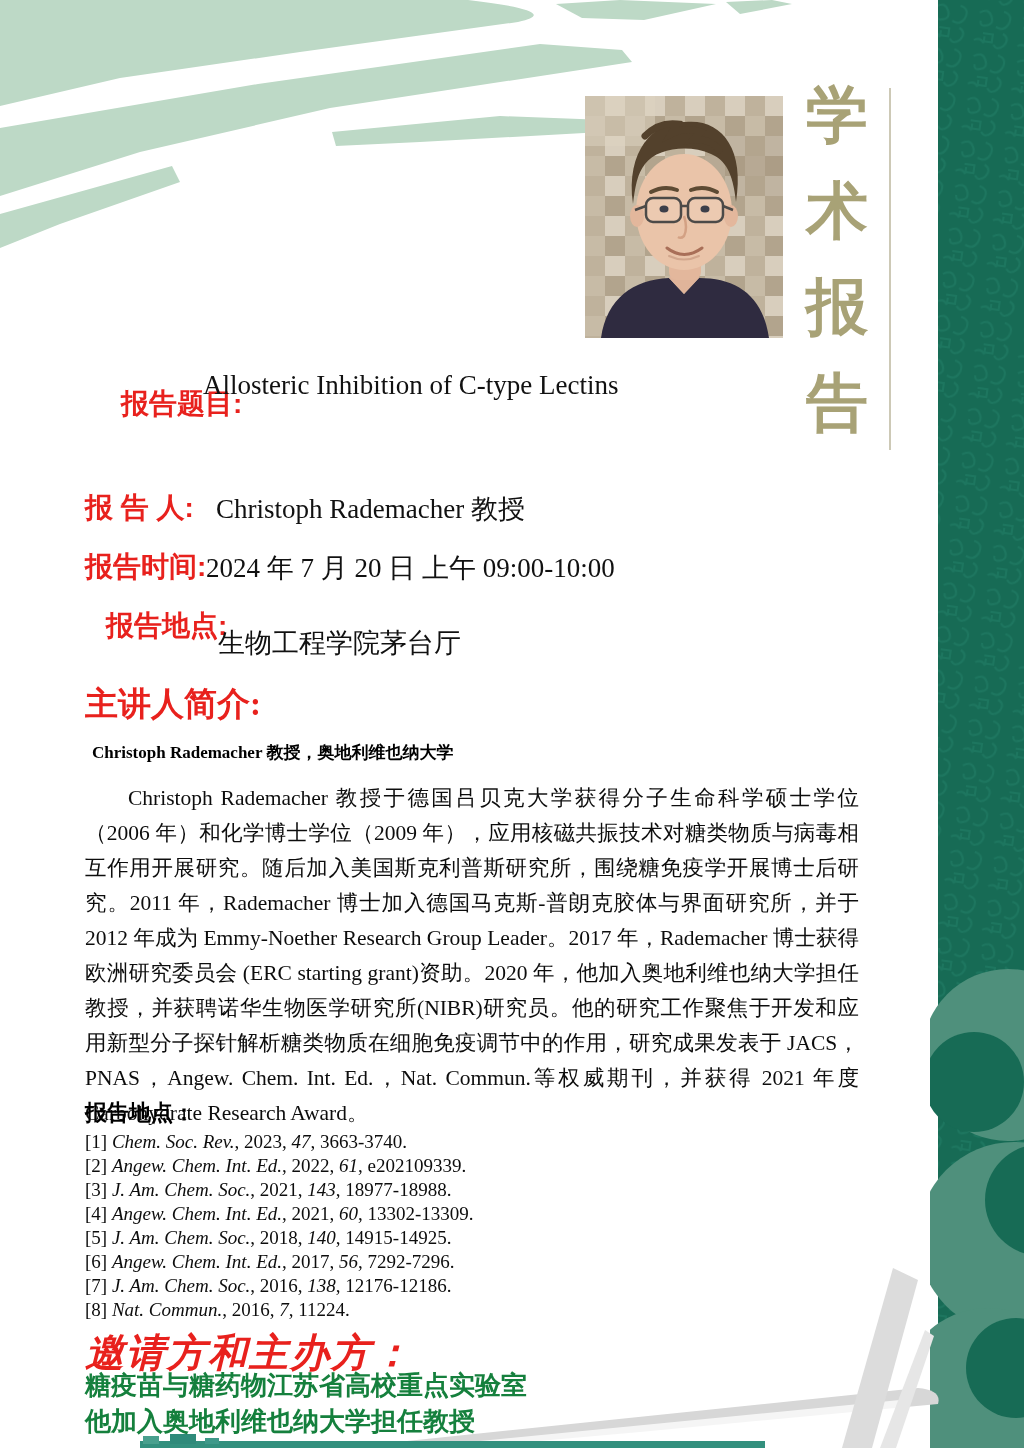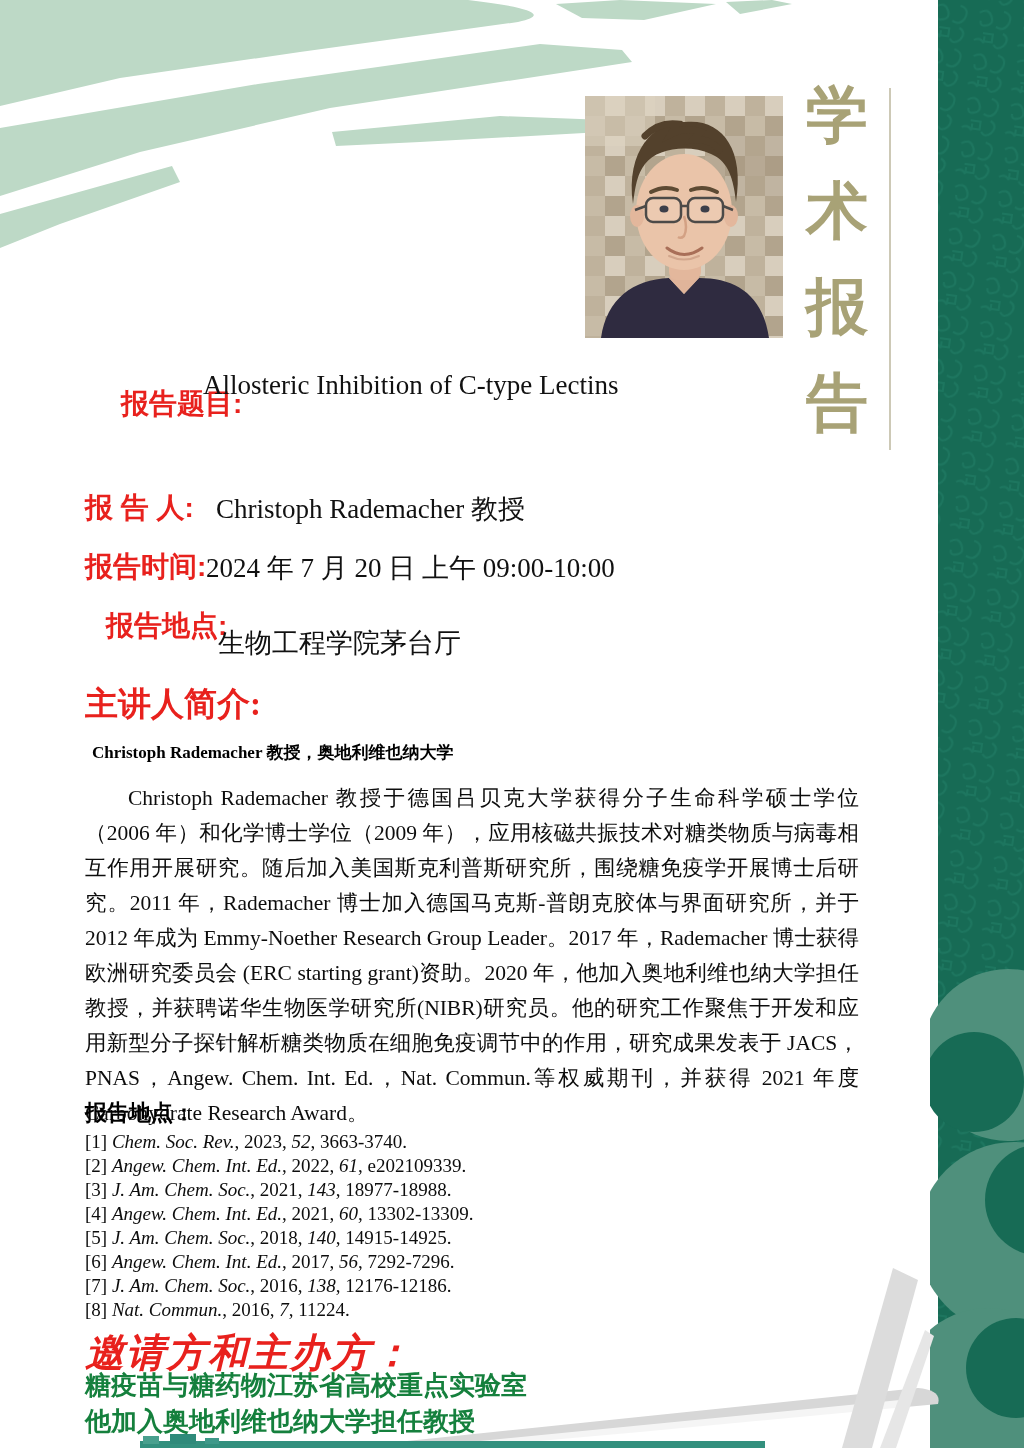--- a/index.html
+++ b/index.html
@@ -206,21 +206,21 @@
 
   <div class="abs content row-label lbl-venue">报告地点:</div>
   <div class="abs content row-value val-venue">生物工程学院茅台厅</div>
 
   <div class="abs content bio-heading">主讲人简介:</div>
   <div class="abs content affiliation">Christoph Rademacher 教授，奥地利维也纳大学</div>
   <div class="abs content bio-para">Christoph Rademacher 教授于德国吕贝克大学获得分子生命科学硕士学位（2006 年）和化学博士学位（2009 年），应用核磁共振技术对糖类物质与病毒相互作用开展研究。随后加入美国斯克利普斯研究所，围绕糖免疫学开展博士后研究。2011 年，Rademacher 博士加入德国马克斯-普朗克胶体与界面研究所，并于 2012 年成为 Emmy-Noether Research Group Leader。2017 年，Rademacher 博士获得欧洲研究委员会 (ERC starting grant)资助。2020 年，他加入奥地利维也纳大学担任教授，并获聘诺华生物医学研究所(NIBR)研究员。他的研究工作聚焦于开发和应用新型分子探针解析糖类物质在细胞免疫调节中的作用，研究成果发表于 JACS，PNAS，Angew. Chem. Int. Ed.，Nat. Commun.等权威期刊，并获得 2021 年度 Carbohydrate Research Award。</div>
 
   <div class="abs content pubs-heading">报告地点：</div>
   <div class="abs content pubs">
-    <div class="pub"><span>[1] </span><i>Chem. Soc. Rev.</i><span>, 2023, </span><i>52</i><span>, 3663-3740.</span></div>
+    <div class="pub"><span>[1] </span><i>Chem. Soc. Rev.</i><span>, 2023, </span><i>47</i><span>, 3663-3740.</span></div>
     <div class="pub"><span>[2] </span><i>Angew. Chem. Int. Ed.</i><span>, 2022, </span><i>61</i><span>, e202109339.</span></div>
     <div class="pub"><span>[3] </span><i>J. Am. Chem. Soc.</i><span>, 2021, </span><i>143</i><span>, 18977-18988.</span></div>
     <div class="pub"><span>[4] </span><i>Angew. Chem. Int. Ed.</i><span>, 2021, </span><i>60</i><span>, 13302-13309.</span></div>
     <div class="pub"><span>[5] </span><i>J. Am. Chem. Soc.</i><span>, 2018, </span><i>140</i><span>, 14915-14925.</span></div>
     <div class="pub"><span>[6] </span><i>Angew. Chem. Int. Ed.</i><span>, 2017, </span><i>56</i><span>, 7292-7296.</span></div>
     <div class="pub"><span>[7] </span><i>J. Am. Chem. Soc.</i><span>, 2016, </span><i>138</i><span>, 12176-12186.</span></div>
     <div class="pub"><span>[8] </span><i>Nat. Commun.</i><span>, 2016, </span><i>7</i><span>, 11224.</span></div>
   </div>
 
   <div class="abs content hosts-heading">邀请方和主办方：</div>

